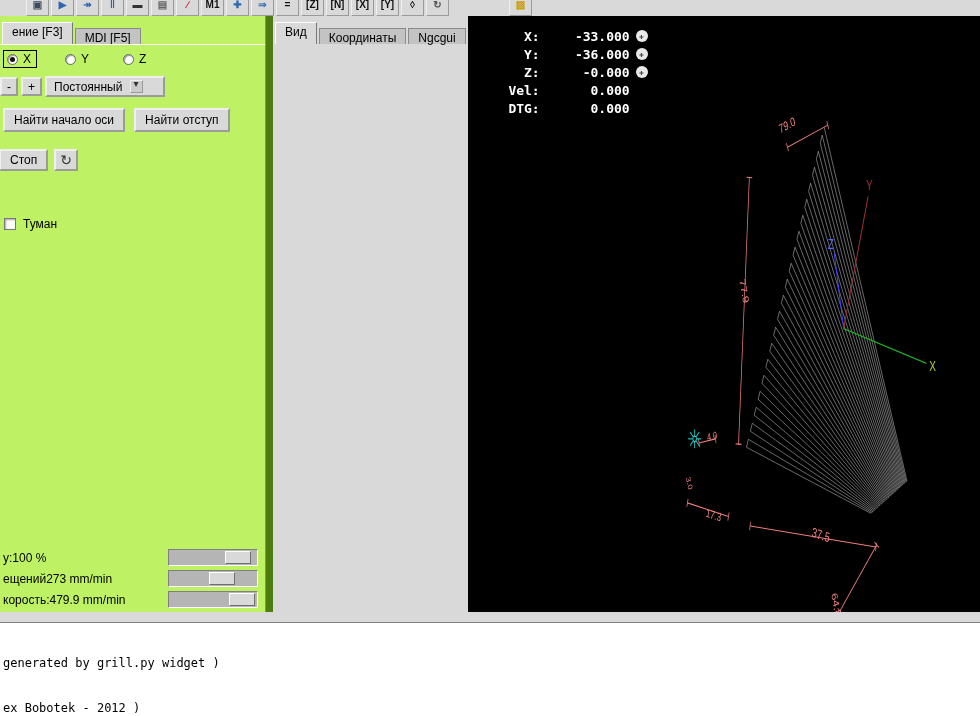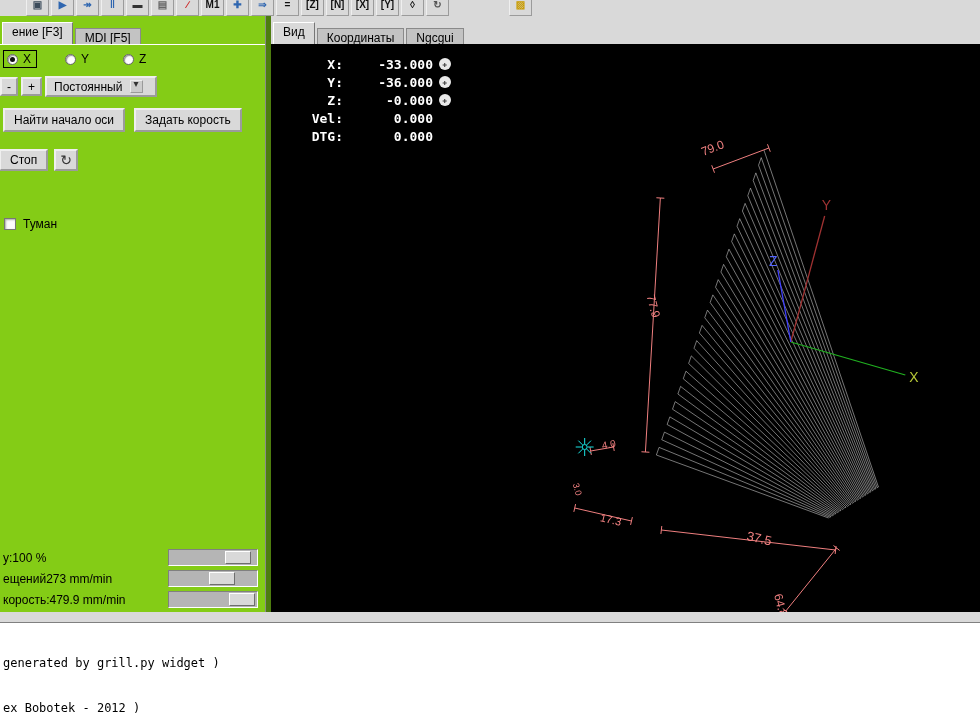--- a/index.html
+++ b/index.html
@@ -10,41 +10,41 @@
   
   .toolbar{height:16px;display:flex;align-items:flex-end;gap:2px;padding-left:26px;overflow:hidden;background:#d9d9d9}
   .tb{width:23px;height:24px;background:#d9d9d9;border:1px outset #efefef;display:flex;align-items:center;justify-content:center;
       font-size:10px;font-weight:bold;flex:none;cursor:default}
   .tb.gap{margin-left:58px}
   .tb.br span::before{content:"["}
   .tb.br span::after{content:"]"}
 
   
   .main{display:flex;height:596px}
-  .left{width:266px;border-right:1px solid #8a8a8a;display:flex;flex-direction:column;background:#84cc16;overflow:hidden}
-  .right{flex:1;display:flex;flex-direction:column;border-left:5px solid #4d7c0f;min-width:0}
+  .left{width:266px;border-right:1px solid #8a8a8a;display:flex;flex-direction:column;background:#bef264;overflow:hidden}
+  .right{flex:1;display:flex;flex-direction:row;border-left:7px solid #4d7c0f;min-width:0}
 
   .tabs{height:28px;display:flex;align-items:flex-end;padding-left:2px}
   .tab{height:16px;padding:2px 9px 2px 9px;background:#c3c3c3;border:1px solid #8a8a8a;border-bottom:none;margin-right:2px;white-space:nowrap}
   .tab.active{background:#d9d9d9;height:22px;border-color:#ffffff #777 #d9d9d9 #ffffff;position:relative;z-index:2}
 
   .lbody{flex:1;display:flex;flex-direction:column;padding:5px 4px 2px 3px;border-top:1px solid #fff;overflow:hidden}
 
   
   .axis-row{display:flex;gap:26px;margin:1px 0 0 1px}
   .radio{display:flex;align-items:center;gap:5px;padding:1px 5px 1px 3px}
   .radio.focus{outline:1px solid #000}
   .rb{width:11px;height:11px;border-radius:50%;background:#fff;border:1px solid #666;box-shadow:inset 1px 1px 1px #999;flex:none}
   .radio.sel .rb::after{content:"";display:block;width:5px;height:5px;border-radius:50%;background:#101010;margin:2px}
 
   
   .jog-row{display:flex;align-items:center;margin:9px 0 0 -3px;gap:3px}
   .btn{background:#d9d9d9;border:2px outset #efefef;padding:2px 9px;font-size:12px;font-family:inherit;white-space:nowrap;cursor:default}
   .btn.sm{padding:0 5px;height:19px}
-  .combo{display:flex;align-items:center;background:#d9d9d9;border:2px outset #efefef;padding:1px 12px 1px 7px;gap:8px;height:21px}
+  .combo{display:flex;align-items:center;background:#d9d9d9;border:2px outset #efefef;padding:1px 20px 1px 7px;gap:8px;height:21px}
   .combo .arrow{width:13px;height:13px;border:1px outset #eee;background:#cccccc;position:relative;flex:none}
   .combo .arrow::after{content:"▾";position:absolute;left:2px;top:-3px;font-size:10px;color:#333}
 
   .btn-row{display:flex;gap:9px;margin-top:11px}
   .btn-row .btn{padding:3px 9px}
 
   .spindle-row{display:flex;gap:6px;margin:17px 0 0 -4px;align-items:flex-start}
   .icon-btn{padding:1px 4px;height:22px}
   .rot-icon{font-size:14px;color:#333}
 
@@ -168,21 +168,21 @@
           <button class="btn sm">-</button>
           <button class="btn sm">+</button>
           <div class="combo">
             <span>Постоянный</span>
             <span class="arrow"></span>
           </div>
         </div>
 
         <div class="btn-row">
           <button class="btn">Найти начало оси</button>
-          <button class="btn">Задать корость</button>
+          <button class="btn">Найти отступ</button>
         </div>
 
         <div class="spindle-row">
           <button class="btn">Стоп</button>
           <button class="btn icon-btn">
             <span class="rot-icon">↻</span>
           </button>
         </div>
 
         <div class="cool">

